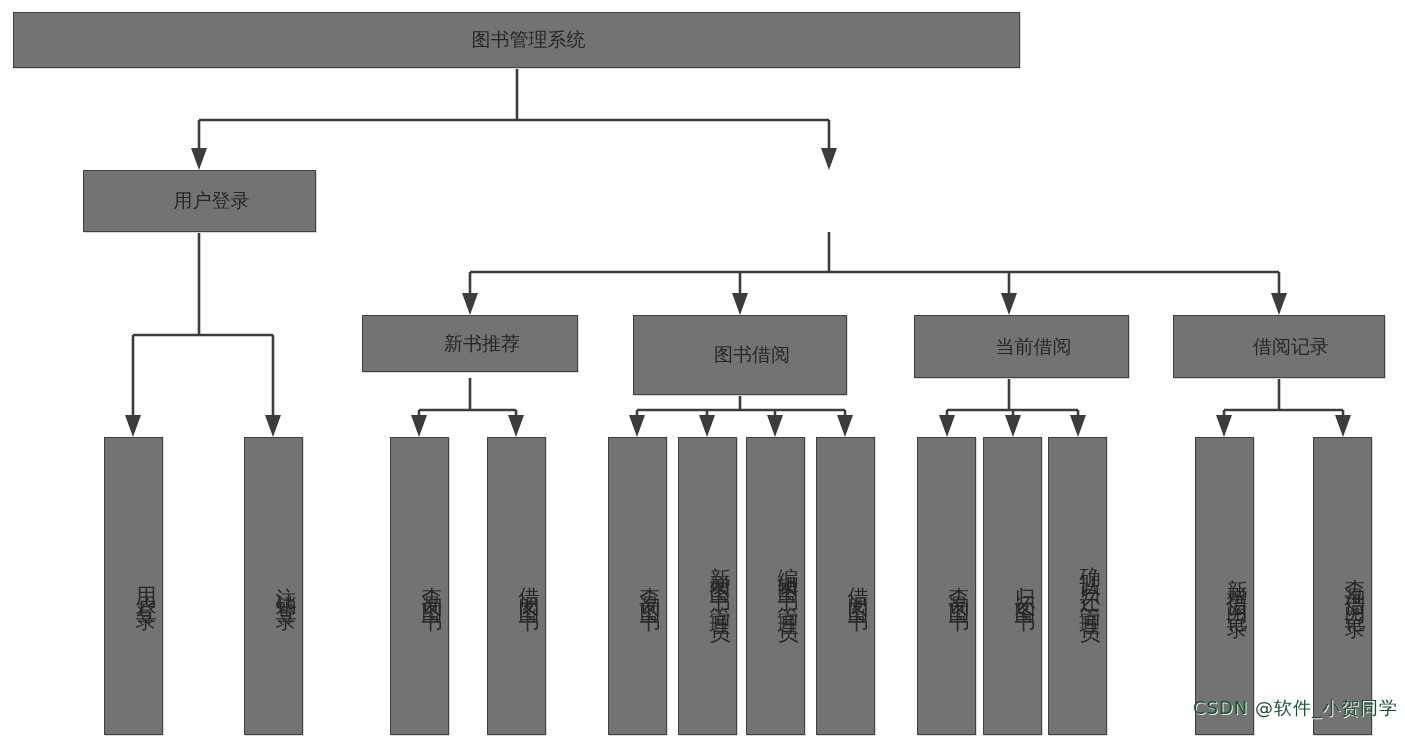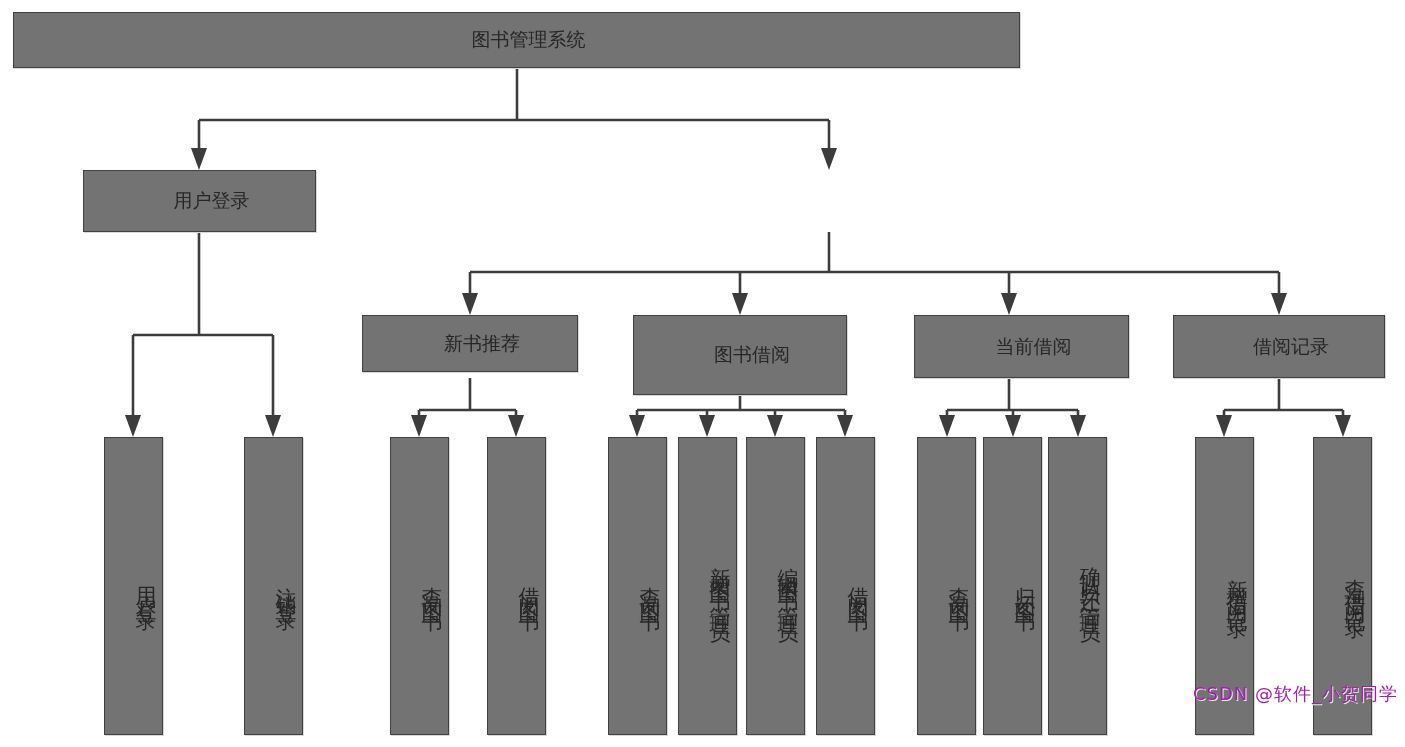--- a/index.html
+++ b/index.html
@@ -50,23 +50,23 @@
     writing-mode: vertical-rl;
     text-orientation: mixed;
     font-size: 21px;
     letter-spacing: 8px;
     color: #262626;
     line-height: 1;
   }
   .watermark {
     position: absolute;
     right: 7px;
-    top: 682px;
+    top: 696px;
     font-size: 18px;
-    color: #a21caf;
+    color: #14532d;
     letter-spacing: 1px;
     text-shadow: 1px 1px 0 rgba(255,255,255,0.85);
     z-index: 5;
     white-space: nowrap;
   }
 </style>
 </head>
 <body>
 
 <div class="stage">

